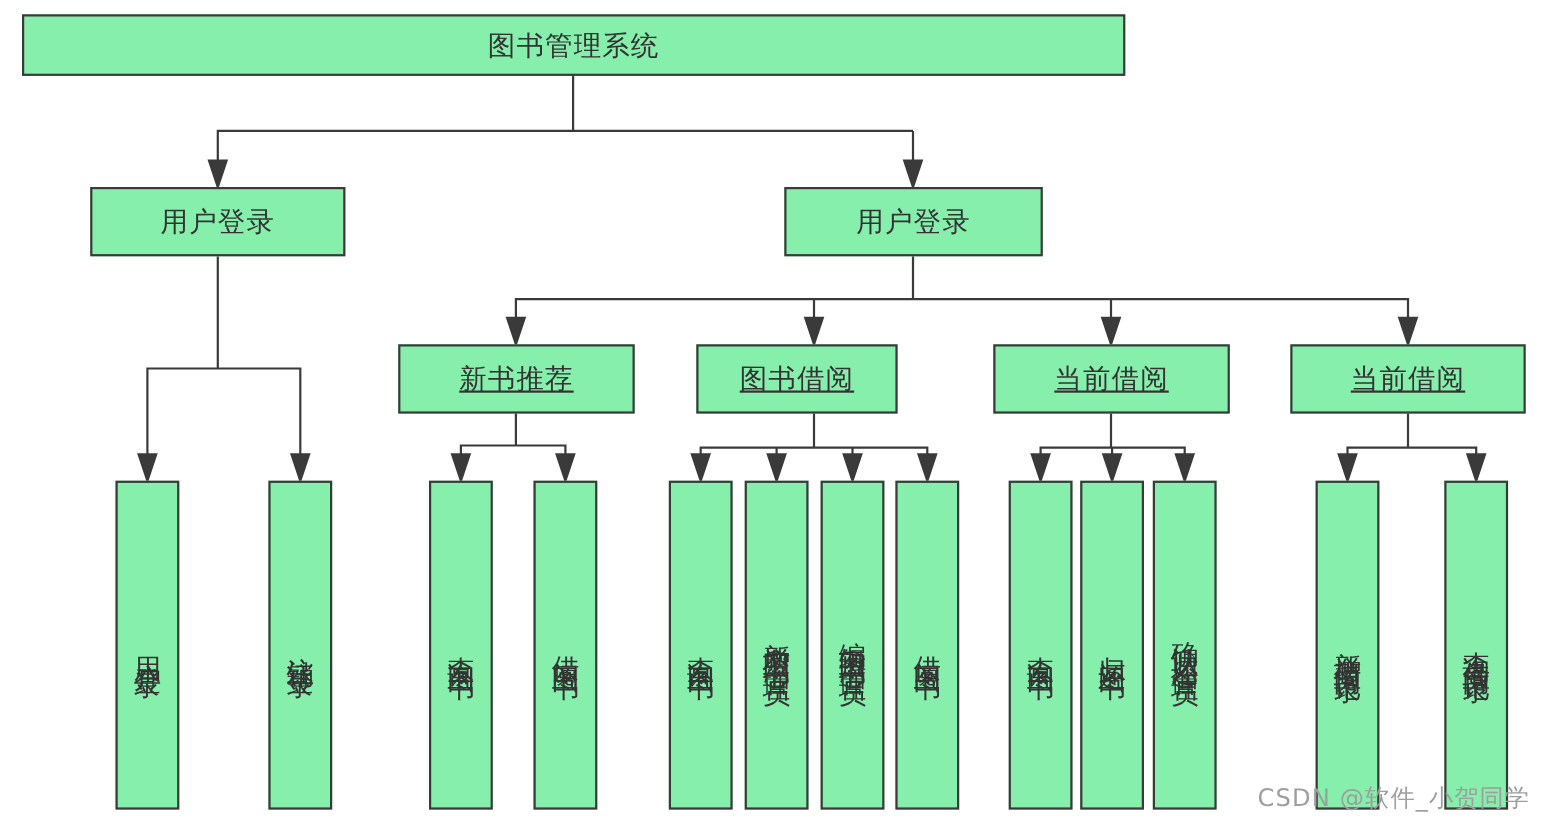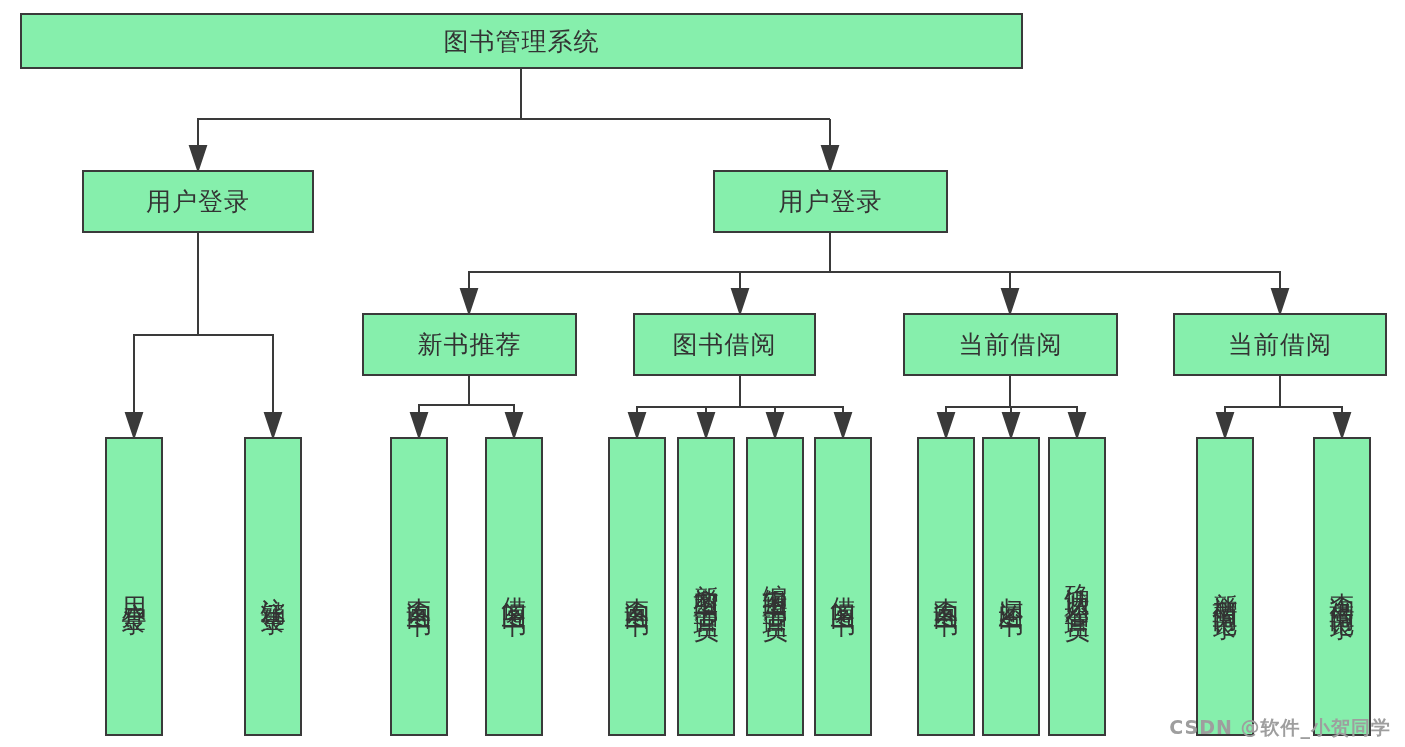--- a/index.html
+++ b/index.html
@@ -18,37 +18,37 @@
   .leaf .vtext {
     writing-mode:vertical-rl; text-orientation:mixed;
     letter-spacing:5px; line-height:1; white-space:nowrap;
   }
   
   .n-root  { left:20px;  top:13px;  width:1003px; height:56px; }
   
   .n-login { left:82px;  top:170px; width:232px;  height:63px; }
   .n-mgmt  { left:713px; top:170px; width:235px;  height:63px; }
   
-  .n-l3    { top:313px;  height:63px; }
+  .n-l3    { top:313px;  height:63px;text-decoration:underline; }
   .n-nb    { left:362px; width:215px; }
   .n-bb    { left:633px; width:183px; }
   .n-cb    { left:903px; width:215px; }
   .n-br    { left:1173px;width:214px; }
   
   .leaf    { top:437px;  height:299px; width:58px; }
   .lf-1  { left:105px; }  .lf-2  { left:244px; }
   .lf-3  { left:390px; }  .lf-4  { left:485px; }
   .lf-5  { left:608px; }  .lf-6  { left:677px; }
   .lf-7  { left:746px; }  .lf-8  { left:814px; }
   .lf-9  { left:917px; }  .lf-10 { left:982px; }
   .lf-11 { left:1048px; } .lf-12 { left:1196px; }
   .lf-13 { left:1313px; }
   .watermark {
     position:absolute; right:14px; bottom:6px; z-index:3;
-    font-size:19px; color:#9e9e9e; letter-spacing:1px;font-weight:bold;
+    font-size:22px; color:#9e9e9e; letter-spacing:1px;
   }
 </style>
 </head>
 <body>
 
 <div class="canvas">
 
   <svg class="connectors" width="1405" height="747" viewBox="0 0 1405 747">
     <g stroke="#3a3a3a" stroke-width="2" fill="#3a3a3a">
       <path fill="none" d="M521 68 V119 M197 119 H830 M198 119 V150 M830 119 V150"></path>

